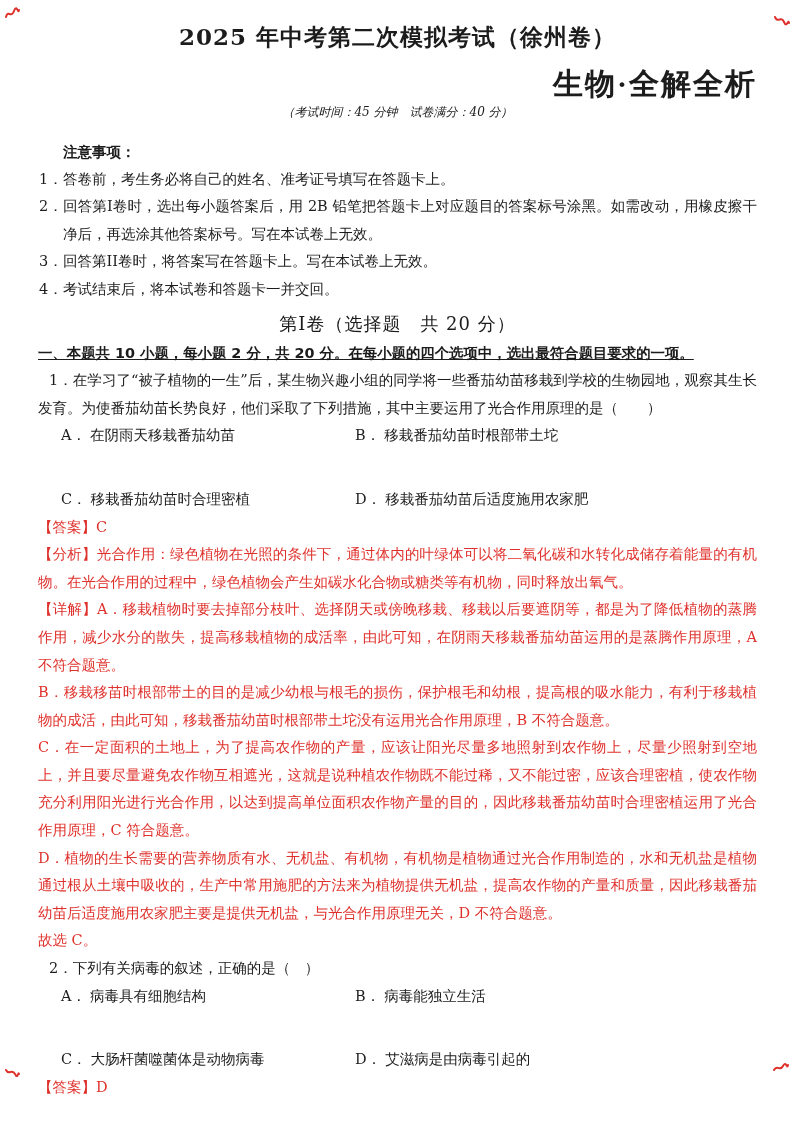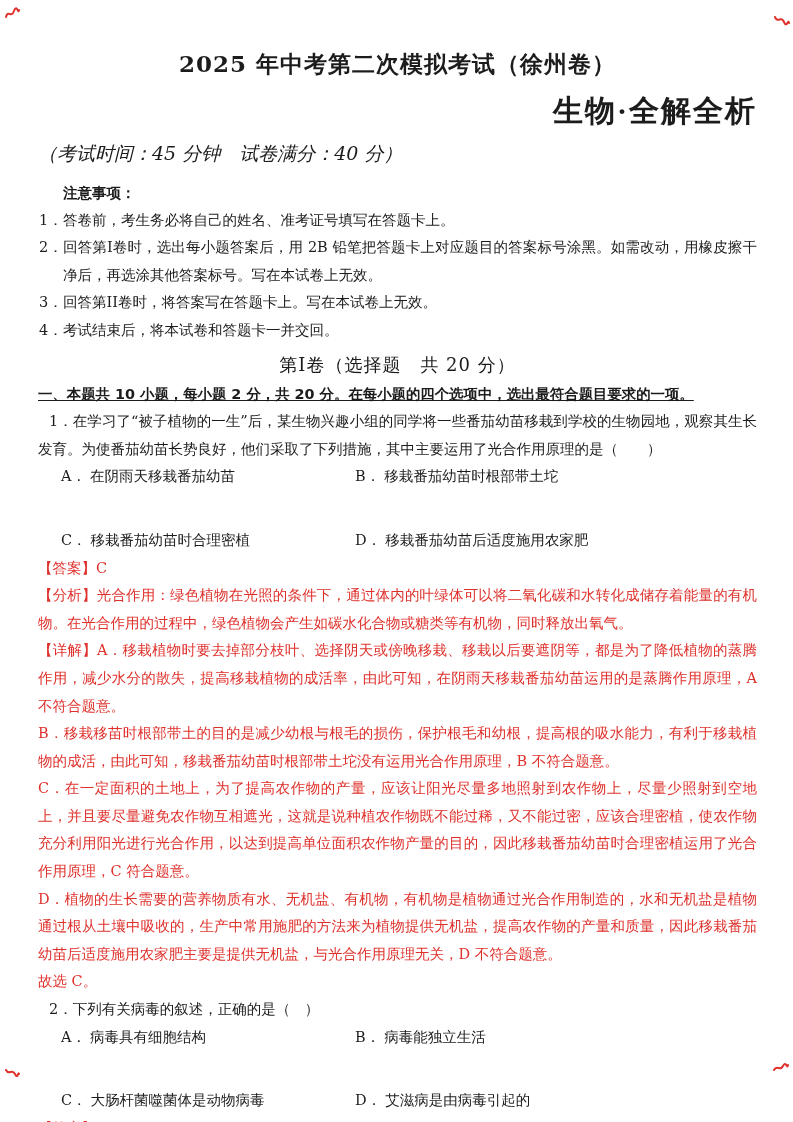--- a/index.html
+++ b/index.html
@@ -16,37 +16,36 @@
     font-size:14.5px;
     overflow:hidden;
   }
   .corner { position:absolute; width:16px; height:16px; color:var(--red); }
   .corner.tl { left:4px;  top:6px; }
   .corner.tr { right:3px; top:12px; }
   .corner.bl { left:4px;  bottom:42px; }
   .corner.br { right:4px; bottom:46px; }
 
   .title {
-    margin:12px; padding-top:37px;
+    margin:0; padding-top:22px;
     text-align:center;
     font-size:23px; font-weight:bold;
     line-height:30px;
     letter-spacing:1px;
   }
   .subtitle {
     margin:14px 0 0 0;
     text-align:right;
     font-family:Liberation Serif, serif;
     font-size:30px; font-weight:bold;
     line-height:36px; letter-spacing:2px;
   }
   .exam-info {
-    margin-top:14px;
-    text-align:left;
-    font-size:19px; font-style:italic;
+    text-align:center;
+    font-size:12px; font-style:italic;
     line-height:20px;
   }
   .notice-heading {
     margin-top:16px; margin-left:25px;
     font-weight:bold; line-height:27.6px;
   }
   .notice-item {
     position:relative; padding-left:25px;
     line-height:27.6px; text-align:justify;
   }

